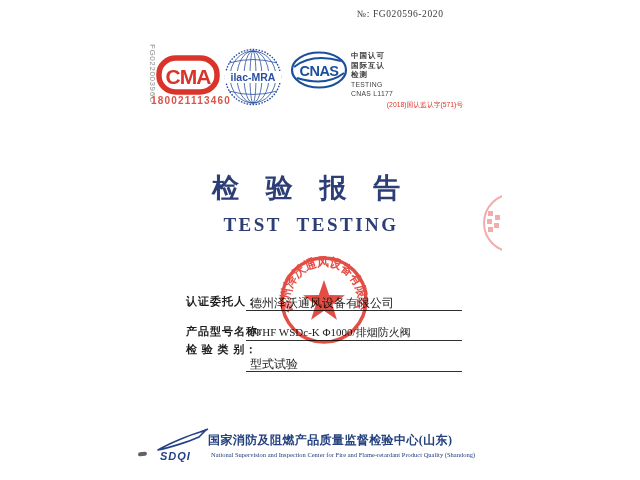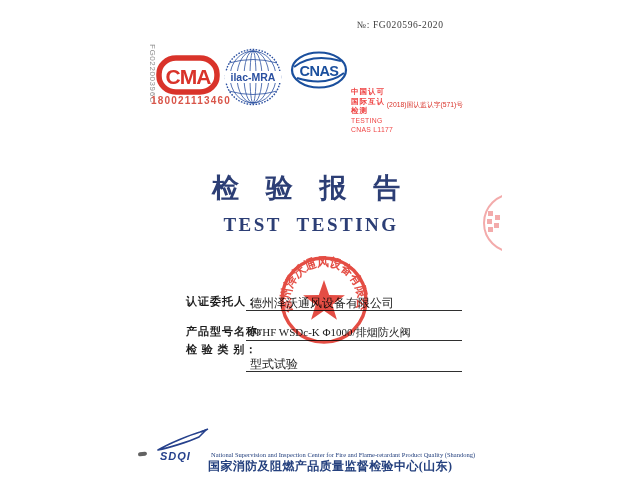--- a/index.html
+++ b/index.html
@@ -3,38 +3,38 @@
 <meta charset="utf-8">
 <style>
   html,body{margin:0;padding:0;background:#ffffff;}
   #frame{
     position:relative;width:640px;height:480px;background:#ffffff;overflow:hidden;
     font-family:"Liberation Serif", serif;color:#1c1c1c;
   }
   .abs{position:absolute;}
 
   
-  #report-no{left:357px;top:20px;font-size:9.5px;color:#3a3a3a;letter-spacing:.6px;}
+  #report-no{left:357px;top:9px;font-size:9.5px;color:#3a3a3a;letter-spacing:.6px;}
 
   
   #side-code{
     left:148px;top:44px;height:60px;
     writing-mode:vertical-rl;
     font-size:8px;color:#8e8e8e;letter-spacing:.6px;
     font-family:"Liberation Sans", sans-serif;
   }
 
   
   #cma-box{left:156px;top:55px;}
   #cma-number{left:151px;top:95px;width:74px;text-align:center;font-size:10px;color:#d9564a;
     letter-spacing:1.2px;font-family:"Liberation Sans", sans-serif;font-weight:bold;}
   #ilac-box{left:224px;top:44px;}
   #cnas-box{left:290px;top:51px;}
-  #cnas-info{left:351px;top:51px;line-height:9.5px;color:#ef4444;
-    font-family:"Liberation Sans", sans-serif;margin-top:36px;}
+  #cnas-info{left:351px;top:51px;line-height:9.5px;color:#404040;
+    font-family:"Liberation Sans", sans-serif;}
   #cnas-info .zh{font-size:7.5px;font-weight:bold;letter-spacing:1px;}
   #cnas-info .en{font-size:6.8px;letter-spacing:.3px;}
   #cal-box{left:396px;top:49px;}
   #cal-caption{left:380px;top:100px;width:90px;text-align:center;font-size:6.8px;color:#d9332a;
     font-family:"Liberation Sans", sans-serif;}
 
   
   #title-block{left:150px;top:170px;width:322px;text-align:center;color:#2c3e75;}
   #title-zh{font-size:27px;font-weight:bold;letter-spacing:10px;white-space:nowrap;}
   #title-en{margin-top:8px;font-size:19px;font-weight:bold;letter-spacing:2.5px;word-spacing:8px;}
@@ -50,21 +50,21 @@
   
   #seal{left:264px;top:240px;width:120px;height:120px;opacity:.84;mix-blend-mode:multiply;}
 
   
   #partial-seal{left:470px;top:188px;width:32px;height:70px;overflow:hidden;opacity:.7;}
 
   
   #sdqi-logo{left:156px;top:428px;}
   #sdqi-text{left:160px;top:450px;font-size:11px;font-weight:bold;font-style:italic;
     letter-spacing:1px;color:#26418c;font-family:"Liberation Sans", sans-serif;}
-  #footer-zh{left:208px;top:432px;font-size:12px;font-weight:bold;color:#24407e;letter-spacing:.4px;white-space:nowrap;margin-top:26px;}
+  #footer-zh{left:208px;top:432px;font-size:12px;font-weight:bold;color:#24407e;letter-spacing:.4px;white-space:nowrap;}
   #footer-en{left:211px;top:451px;font-size:6.5px;color:#24407e;white-space:nowrap;}
 
   
   #artifact-dash{left:138px;top:452px;width:9px;height:4px;background:#474747;border-radius:2px;
     transform:rotate(-8deg);opacity:.85;}
 </style>
 </head>
 <body>
 
 <div id="frame">

